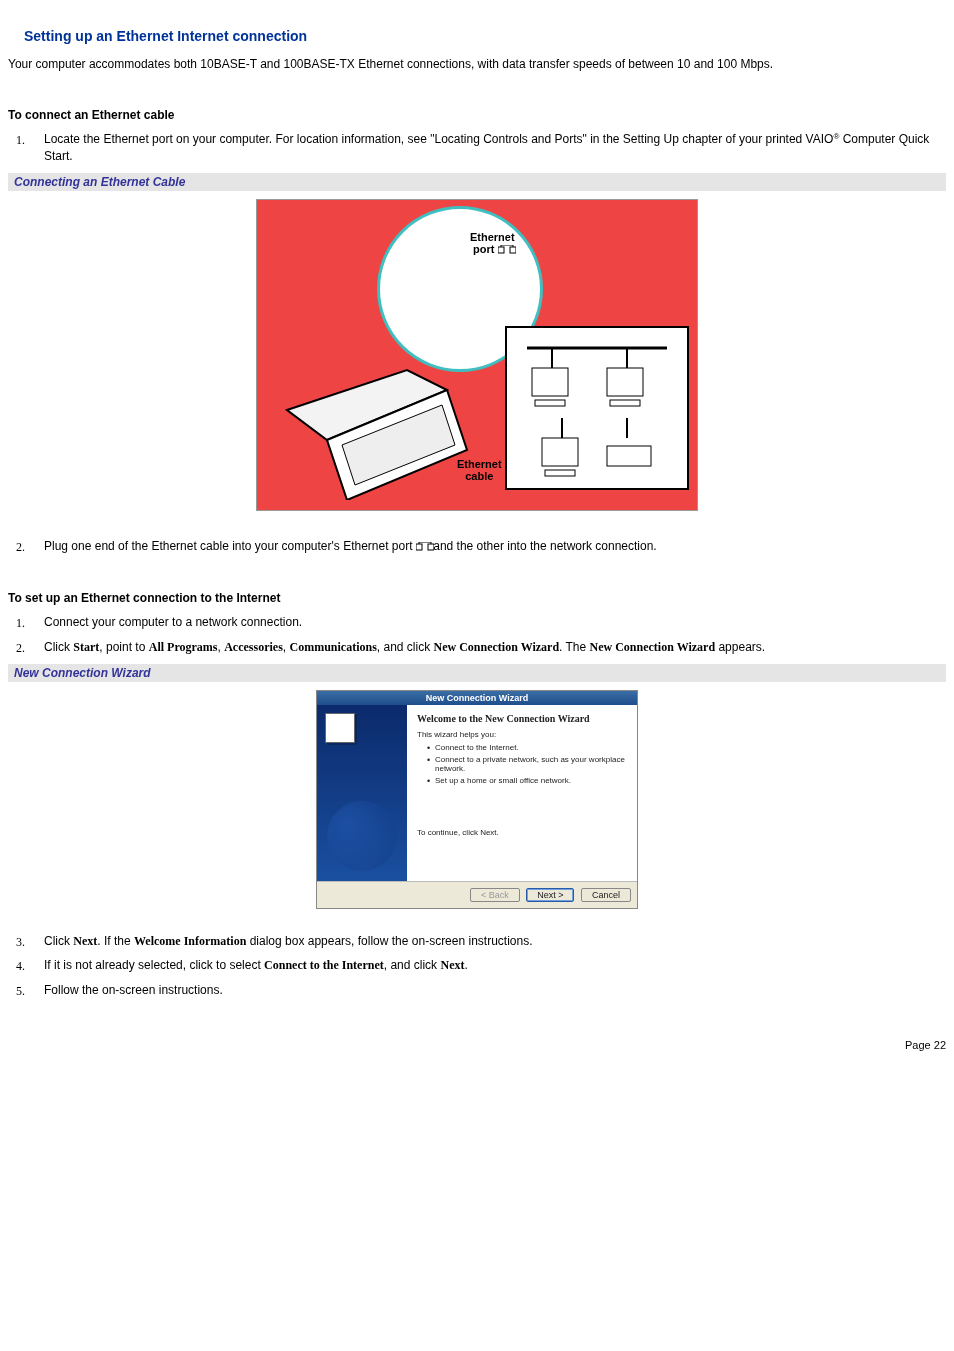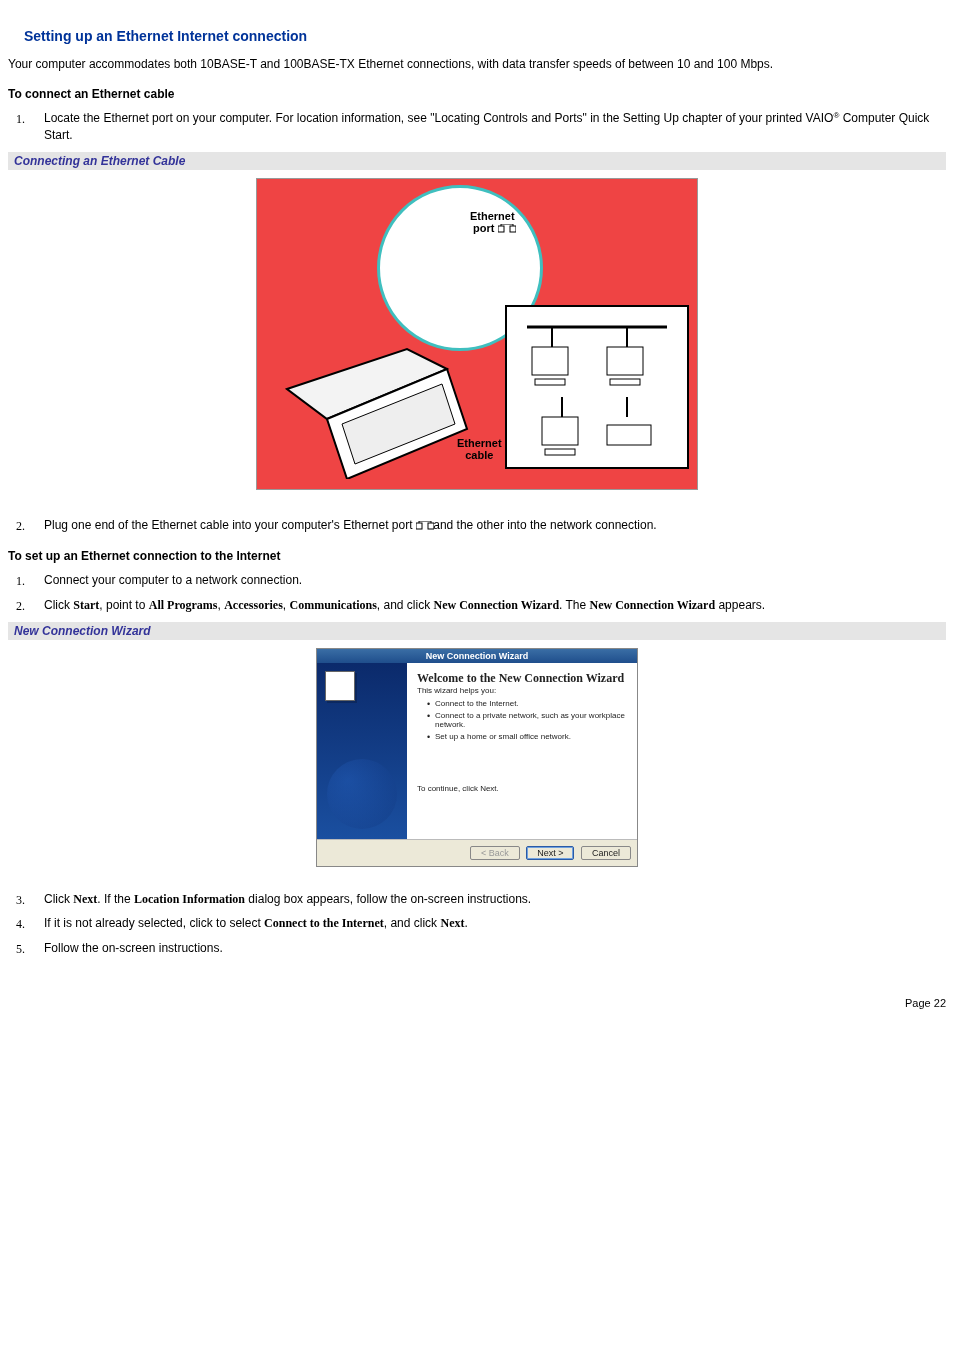--- a/index.html
+++ b/index.html
@@ -12,21 +12,21 @@
   h2.page-title {
     color: #003399;
     font-size: 14px;
     font-weight: bold;
     margin: 20px 0 12px 16px;
   }
   p { margin: 8px 0; line-height: 1.35; }
   .section-sub {
     font-weight: bold;
     font-size: 12px;
-    margin: 14px 0 6px 0;
+    margin: 35px 0 6px 0;
   }
   ol.num {
     list-style: none;
     padding-left: 36px;
     margin: 6px 0;
   }
   ol.num > li {
     position: relative;
     margin: 8px 0;
     line-height: 1.4;
@@ -102,21 +102,21 @@
     background: radial-gradient(circle at 30% 30%, #2a6bd1, #0b2a6b);
     opacity:.3;
   }
   .wizard-left .badge {
     width:28px; height:28px; margin:8px; background:#fff; border:1px solid #666;
     box-shadow:2px 2px 0 #00000030;
   }
   .wizard-right {
     flex:1; padding:8px 10px; min-height:160px;
   }
-  .wizard-right .welcome { font-size:12px; font-weight:bold; font-family:"Times New Roman",serif; }
+  .wizard-right .welcome { font-size:10px; font-weight:bold; margin-bottom:6px; font-family:"Times New Roman",serif; }
   .wizard-right ul { margin:4px 0 0 0; padding-left:10px; }
   .wizard-right li { list-style:none; position:relative; padding-left:8px; margin:3px 0; font-size:8px; }
   .wizard-right li:before { content:"•"; position:absolute; left:0; font-size:9px; }
   .wizard-foot {
     text-align:right; padding:6px; border-top:1px solid #bbb;
   }
   .wbtn {
     display:inline-block; border:1px solid #888; background:#ece9d8; font-size:9px;
     padding:1px 10px; margin-left:4px; border-radius:2px;
   }
@@ -261,21 +261,21 @@
       <span class="wbtn" style="color:#999;margin-left:7px;">&lt; Back</span>
       <span class="wbtn primary">Next &gt;</span>
       <span class="wbtn">Cancel</span>
     </div>
   </div>
 </div>
 
 <ol class="num">
   <li>
     <span class="marker">3.</span>
-    <span>Click </span><strong class="b">Next</strong><span>. If the </span><strong class="b">Location Information</strong><span> dialog box appears, follow the on-screen instructions.</span>
+    <span>Click </span><strong class="b">Next</strong><span>. If the </span><strong class="b">Welcome Information</strong><span> dialog box appears, follow the on-screen instructions.</span>
   </li>
   <li>
     <span class="marker">4.</span>
     <span>If it is not already selected, click to select </span><strong class="b">Connect to the Internet</strong><span>, and click </span><strong class="b">Next</strong><span>.</span>
   </li>
   <li>
     <span class="marker">5.</span>
     <span>Follow the on-screen instructions.</span>
   </li>
 </ol>

